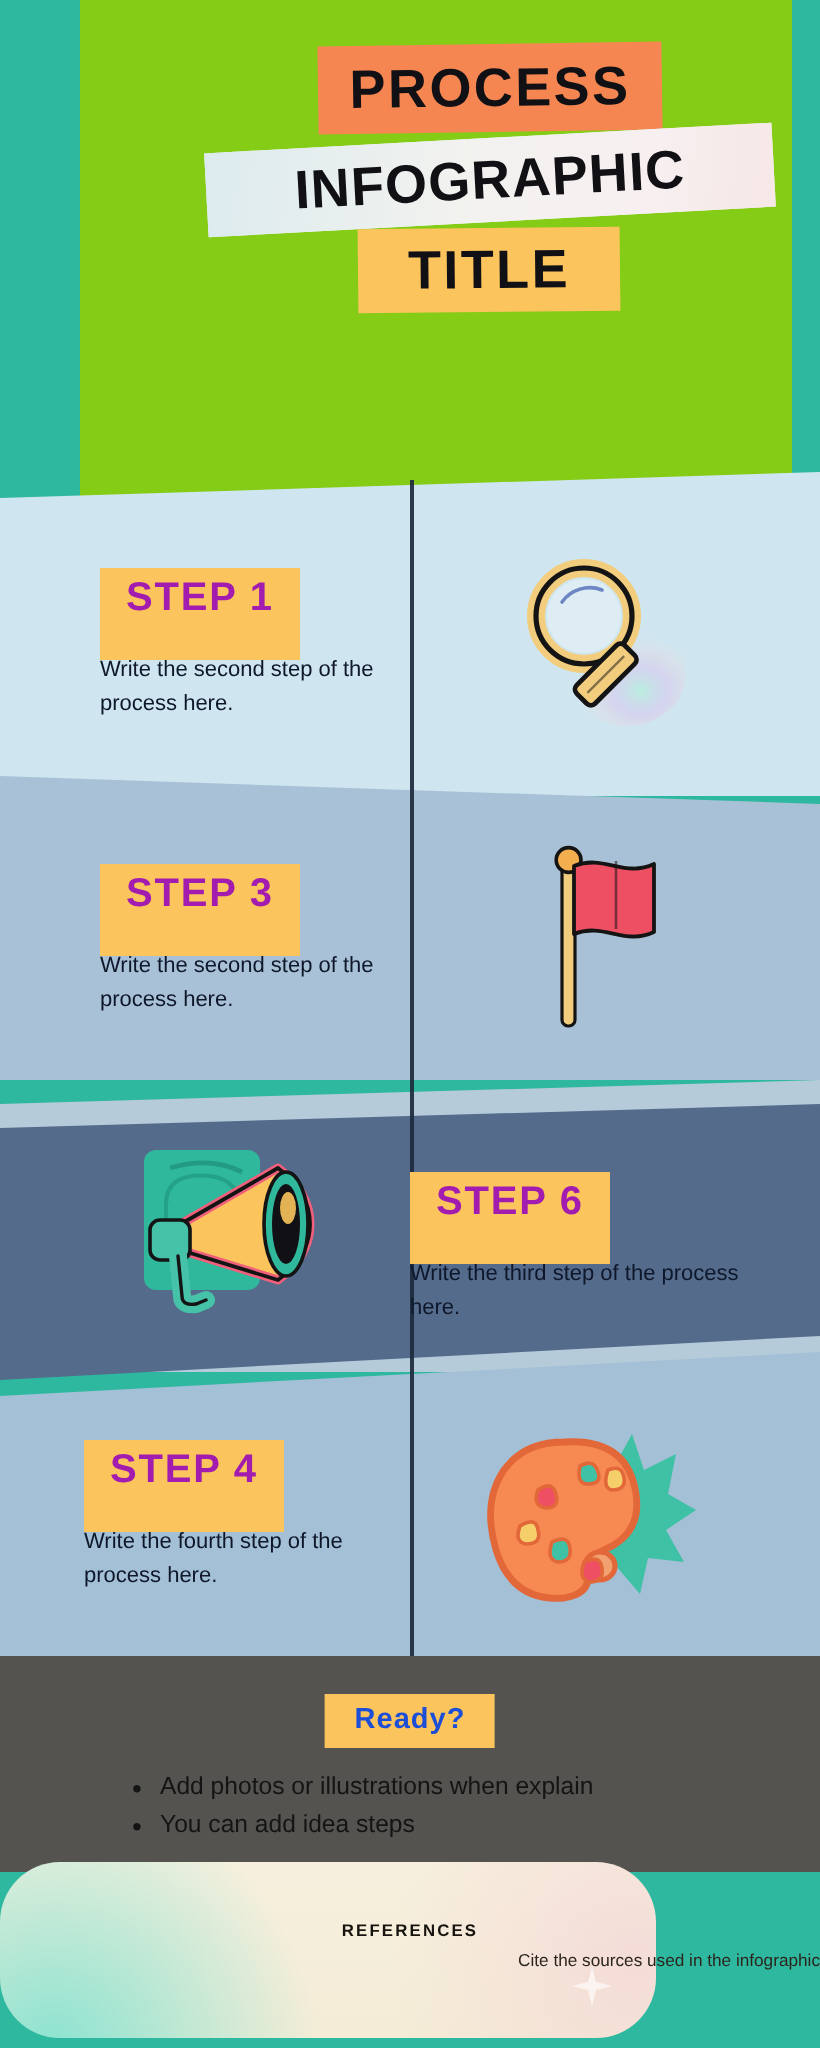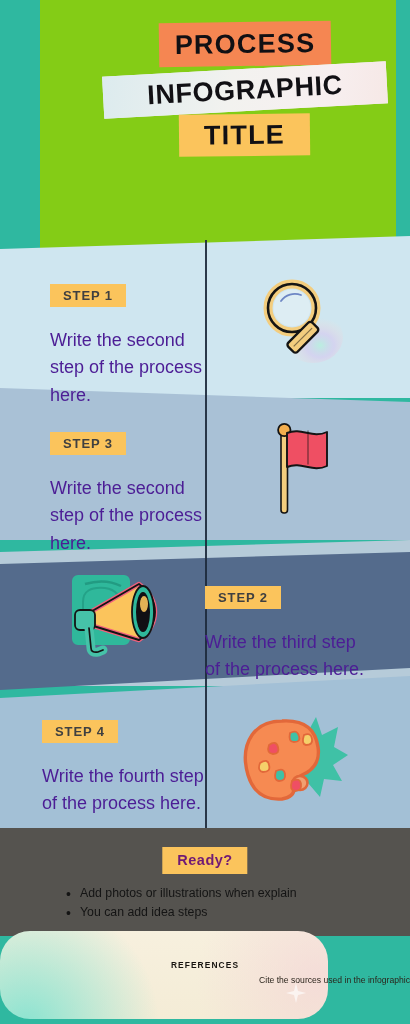--- a/index.html
+++ b/index.html
@@ -44,44 +44,44 @@
   .divider { position:absolute; left:205px; top:240px; width:2px; height:588px;
              background:#1d2a3c; opacity:.92; }
 
   
   .step { position:absolute; width:410px; }
   .s1 { top:258px; height:136px; }
   .s2 { top:408px; height:134px; }
   .s3 { top:562px; height:128px; }
   .s4 { top:700px; height:128px; }
 
-  .badge { position:absolute; background:#fbc45c; color:#404040; font-weight:bold;
-           font-size:13px; letter-spacing:.9px; padding:5px 13px 4px 13px; white-space:nowrap;
+  .badge { position:absolute; background:#fbc45c; color:#a21caf; font-weight:bold;
+           font-size:20px; letter-spacing:.9px; padding:5px 13px 20px 13px; white-space:nowrap;
            line-height:1.05; }
-  .desc { position:absolute; font-size:18px; line-height:1.52; color:#4c1d95; width:158px; }
+  .desc { position:absolute; font-size:11px; line-height:1.52; color:#0f172a; width:158px; }
 
   .s1 .badge { left:50px; top:26px; }
   .s1 .desc  { left:50px; top:69px; }
   .s2 .badge { left:50px; top:24px; }
   .s2 .desc  { left:50px; top:67px; }
   .s3 .badge { left:205px; top:24px; }
   .s3 .desc  { left:205px; top:67px; width:165px; }
   .s4 .badge { left:42px; top:20px; }
   .s4 .desc  { left:42px; top:63px; width:162px; }
 
   .icon-slot { position:absolute; display:flex; align-items:center; justify-content:center; }
   .s1 .icon-slot { left:248px; top:6px; width:110px; height:118px; }
   .s2 .icon-slot { left:248px; top:2px; width:110px; height:122px; }
   .s3 .icon-slot { left:52px; top:-6px; width:130px; height:116px; }
   .s4 .icon-slot { left:232px; top:0px; width:124px; height:118px; }
 
   
   .ready-sec { position:absolute; left:0; top:828px; width:410px; height:108px; background:#55534f; }
   .ready-badge { position:absolute; left:50%; transform:translateX(-50%); top:19px;
-                 background:#fbc45c; color:#701a75; font-weight:bold; font-size:14.5px;
+                 background:#fbc45c; color:#1d4ed8; font-weight:bold; font-size:14.5px;
                  letter-spacing:.5px; padding:5px 15px 6px 15px; }
   .ready-list { position:absolute; left:66px; top:56px; list-style:none; }
   .ready-list li { font-size:12.3px; color:#141414; line-height:1.58; position:relative;
                    padding-left:14px; }
   .ready-list li::before { content:"•"; position:absolute; left:0; top:-1px; font-size:14px; }
 
   
   .refs { position:absolute; left:0; top:931px; width:328px; height:88px;
           background:#f6eedb;
           background-image:
@@ -159,21 +159,21 @@
           <rect x="19" y="12" width="6.5" height="80" rx="3" fill="#f3cd7e" stroke="#141414" stroke-width="1.6"></rect>
           <circle cx="22.3" cy="9" r="6.2" fill="#f3ae4e" stroke="#141414" stroke-width="1.8"></circle>
           <path d="M25 12 C40 6 50 18 65 11 L65 45 C50 52 40 40 25 46 Z" fill="#ef4f63" stroke="#141414" stroke-width="1.9" stroke-linejoin="round"></path>
           <path d="M46 9.5 L46 43.5" stroke="#141414" stroke-width="1.3" opacity=".55" fill="none"></path>
         </svg>
       </span>
     </div>
   </div>
 
   <div class="step s3">
-    <div class="badge">STEP 2</div>
+    <div class="badge">STEP 6</div>
     <div class="desc">Write the third step of the process here.</div>
     <div class="icon-slot">
       <span>
         <svg width="112" height="100" viewBox="0 0 112 100">
           <rect x="12" y="14" width="56" height="68" rx="5" fill="#2fb89b" stroke="#2fb89b" stroke-width="2"></rect>
           <path d="M24 22 Q44 16 60 24" fill="none" stroke="#1c8f78" stroke-width="2.4" opacity=".7"></path>
           <path d="M22 40 Q22 24 44 26 Q60 28 60 46 Q60 64 44 66 Q22 68 22 52 Z" fill="none" stroke="#1c8f78" stroke-width="2" opacity=".55"></path>
           <g>
             <path d="M26 52 L78 22 Q94 34 94 50 Q94 66 78 78 L26 62 Z" fill="#fbc45c" stroke="#f0607c" stroke-width="4.5" stroke-linejoin="round"></path>
             <path d="M26 52 L78 22 Q94 34 94 50 Q94 66 78 78 L26 62 Z" fill="none" stroke="#141414" stroke-width="1.9" stroke-linejoin="round"></path>

